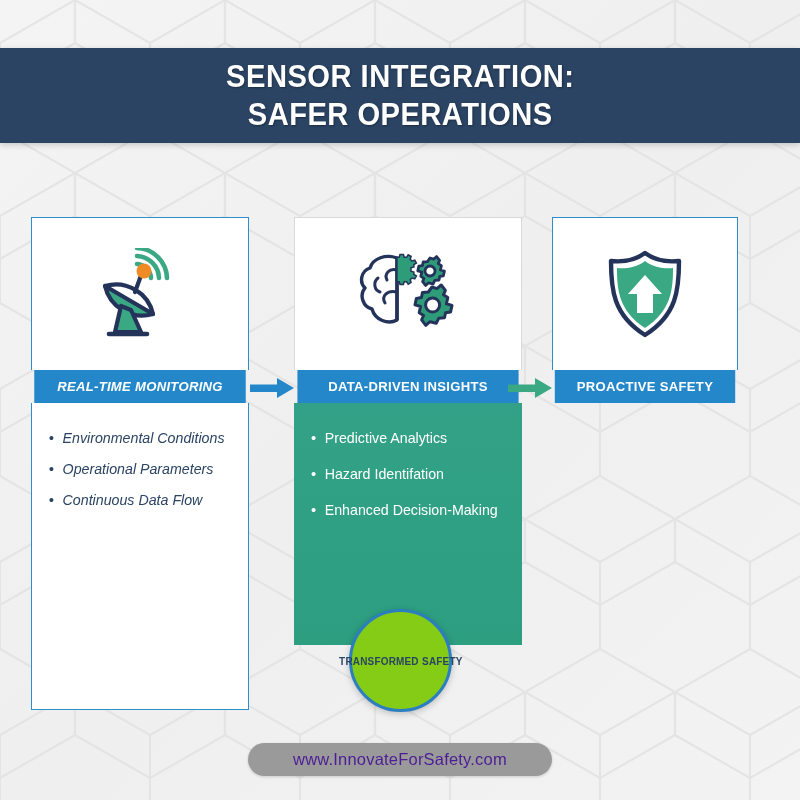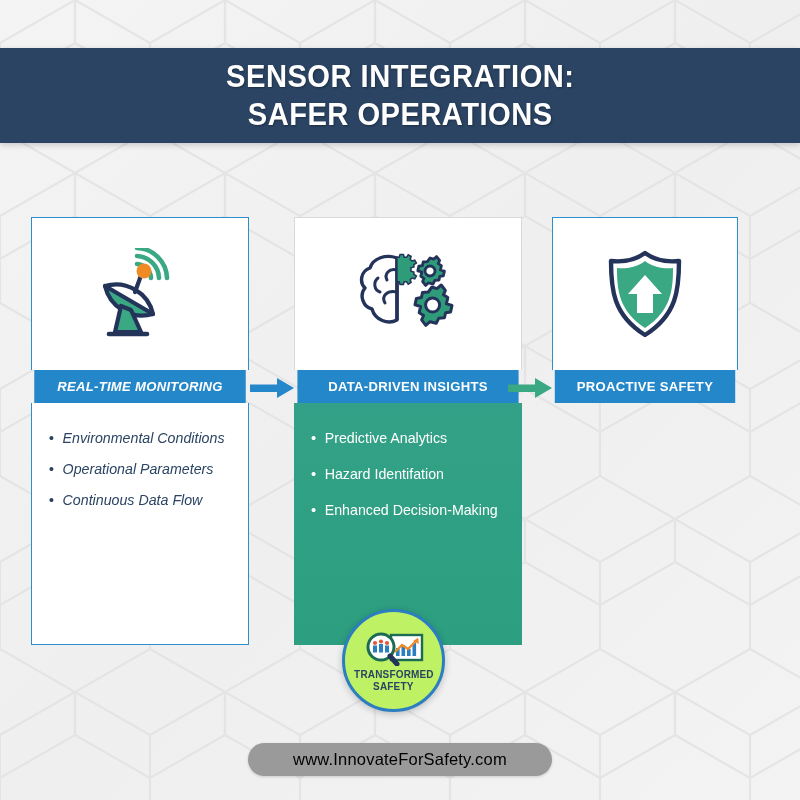--- a/index.html
+++ b/index.html
@@ -60,21 +60,21 @@
     font-weight:bold;
     font-size:13.5px;
     letter-spacing:.3px;
     text-transform:uppercase;
     transform:scaleX(.97);
     white-space:nowrap;
   }
 
   .card-body{ padding:26px 14px 10px 14px; }
   #card-monitoring .card-body{
-    height:242px; background:#ffffff;
+    height:307px; background:#ffffff;
     border:1px solid #2e8ecb; border-top:none;
   }
   #card-insights .card-body{
     height:242px;
     background:linear-gradient(180deg,#33a187 0%,#2fa083 55%,#2d9e80 100%);
   }
   #card-safety .card-body{
     height:238px; background:#2387c9;
   }
 
@@ -97,27 +97,27 @@
   #card-insights   ul.bullets li{ color:#ffffff; margin-bottom:17px; }
   #card-safety     ul.bullets li{ color:#ffffff; margin-bottom:17px; }
 
   
   .arrow{ position:absolute; z-index:4; }
   #arrow-1{ left:250px; top:377px; }
   #arrow-2{ left:508px; top:377px; }
 
   
   #badge-transformed{
-    position:absolute; left:342px; top:609px;
+    position:absolute; left:349px; top:609px;
     width:103px; height:103px; z-index:6;
-    background:#bef264;
+    background:#84cc16;
     border-radius:50%;
     border:3.5px solid #2b7fc0;
     box-shadow:0 2px 7px rgba(0,0,0,.22);
-    display:flex; flex-direction:column;
+    display:flex; flex-direction:row;
     align-items:center; justify-content:center;
   }
   #badge-transformed .badge-icon{ margin-top:2px; margin-bottom:2px; }
   .badge-text{
     color:#2b4463;
     font-family:"Liberation Sans Narrow","Liberation Sans",sans-serif;
     font-weight:bold;
     font-size:10.5px;
     line-height:12px;
     letter-spacing:.2px;
@@ -129,21 +129,21 @@
   
   #footer-url{
     position:absolute; left:248px; top:743px;
     width:304px; height:33px; z-index:5;
     background:#9a9a9a;
     border-radius:17px;
     display:flex; align-items:center; justify-content:center;
     box-shadow:0 1px 3px rgba(0,0,0,.16);
   }
   #footer-url span{
-    color:#000000;
+    color:#4c1d95;
     font-size:16.5px;
     letter-spacing:.2px;
     font-family:"Liberation Sans","Liberation Sans Narrow",sans-serif;
   }
 </style>
 </head>
 <body>
 
 <svg id="hex-bg" width="800" height="800" viewBox="0 0 800 800" aria-hidden="true">
   <defs>

